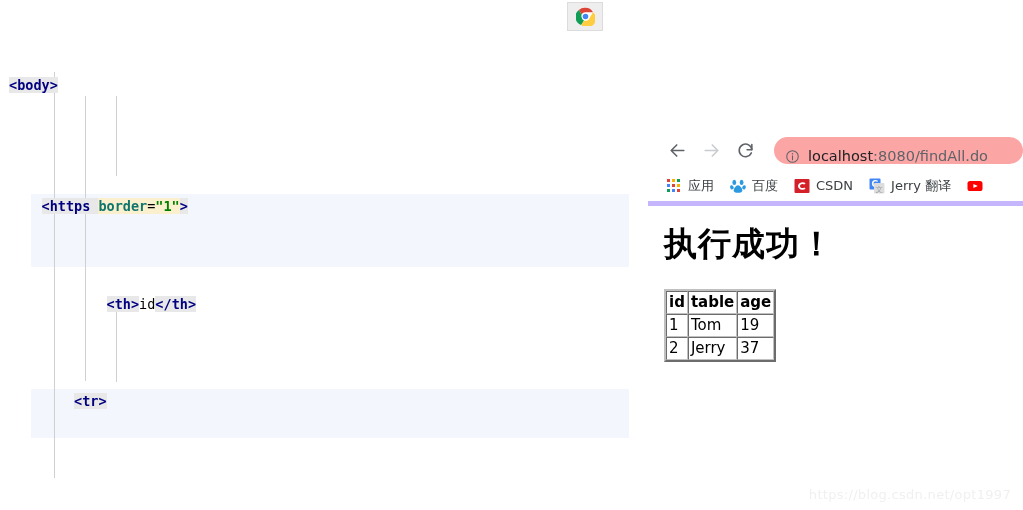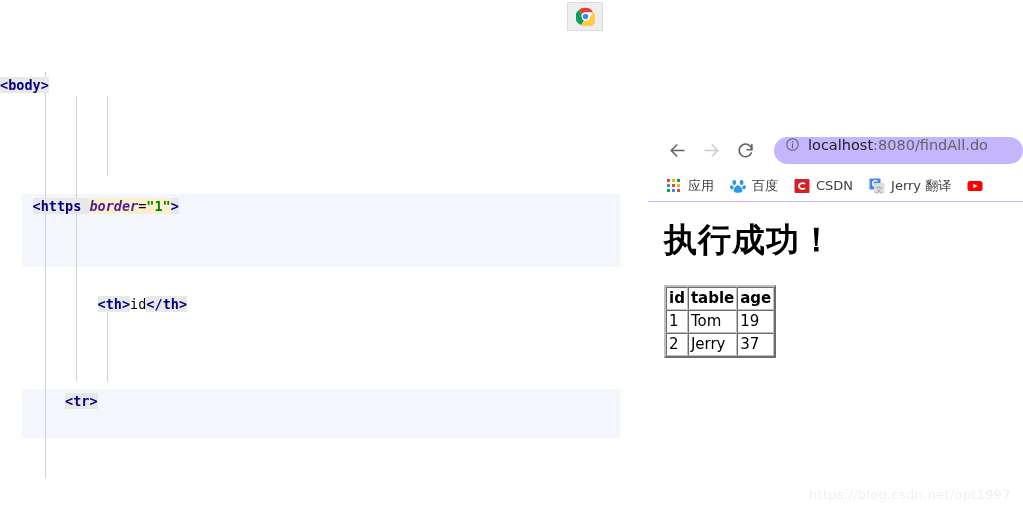--- a/index.html
+++ b/index.html
@@ -11,21 +11,21 @@
     height: 510px;
     background: #ffffff;
     font-family: "DejaVu Sans", sans-serif;
     overflow: hidden;
     position: relative;
   }
 
   
   #code-pane {
     position: absolute;
-    left: 0; top: 0;
+    left: 9px; top: 0;
     width: 620px; height: 392px;
     background: #ffffff;
   }
   .code-area {
     position: absolute;
     left: 0; top: 0;
     width: 620px;
     font-family: "DejaVu Sans Mono", monospace;
     font-size: 13.5px;
     line-height: 24.3px;
@@ -53,21 +53,21 @@
   .code-text {
     position: absolute;
     left: 0; top: 0;
     width: 620px;
     z-index: 3;
   }
   
   .tag      { color: #000080; font-weight: bold; }
   .ang      { color: #000080; font-weight: bold; }
   .txt      { color: #000000; }
-  .attr     { color: #4c1d95; font-weight: bold; background: #faf0cd; font-style: italic; }
+  .attr     { color: #0f766e; font-weight: bold; background: #faf0cd; }
   .eqm      { color: #000000; background: #faf0cd; }
   .aval     { color: #008000; font-weight: bold; background: #faf0cd; }
   .hlbg     { background: #e8e8e8; }
   .cnchar   { font-family: "DejaVu Sans", sans-serif; }
 
   
   #chrome-btn {
     position: absolute;
     left: 567px; top: 2px;
     width: 34px; height: 27px;
@@ -97,43 +97,43 @@
     width: 30px; height: 30px;
     display: flex;
     align-items: center;
     justify-content: center;
     margin-right: 4px;
   }
   .omnibox {
     margin-left: 10px;
     height: 27px;
     flex: 1;
-    background: #c4b5fd;
+    background: #fca5a5;
     border-radius: 14px;
     display: flex;
-    align-items: flex-start;
+    align-items: flex-end;
     padding-left: 11px;
     box-sizing: border-box;
   }
   .omni-text {
     font-family: "DejaVu Sans", sans-serif;
     font-size: 14.5px;
     margin-left: 8px;
     white-space: nowrap;
   }
   .omni-host { color: #202124; }
   .omni-path { color: #5f6368; }
 
   .bm-row {
     position: relative;
     height: 31px;
     display: flex;
     align-items: center;
     padding-left: 18px;
-    border-bottom: 1px solid #c4b5fd;
+    border-bottom: 5px solid #c4b5fd;
     overflow: hidden;
   }
   .bm {
     display: flex;
     align-items: center;
     margin-right: 16px;
     white-space: nowrap;
   }
   .bm-label {
     font-family: "DejaVu Sans", sans-serif;

